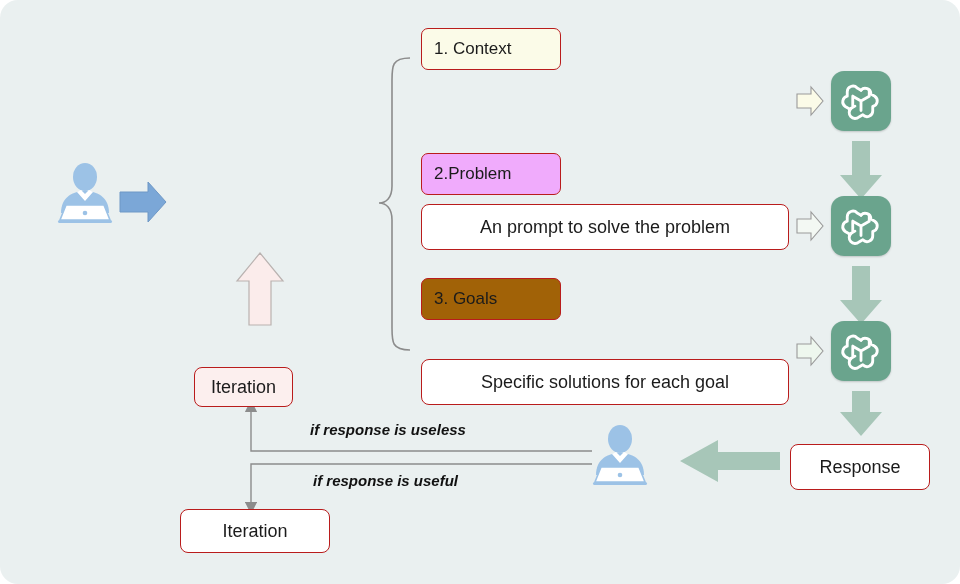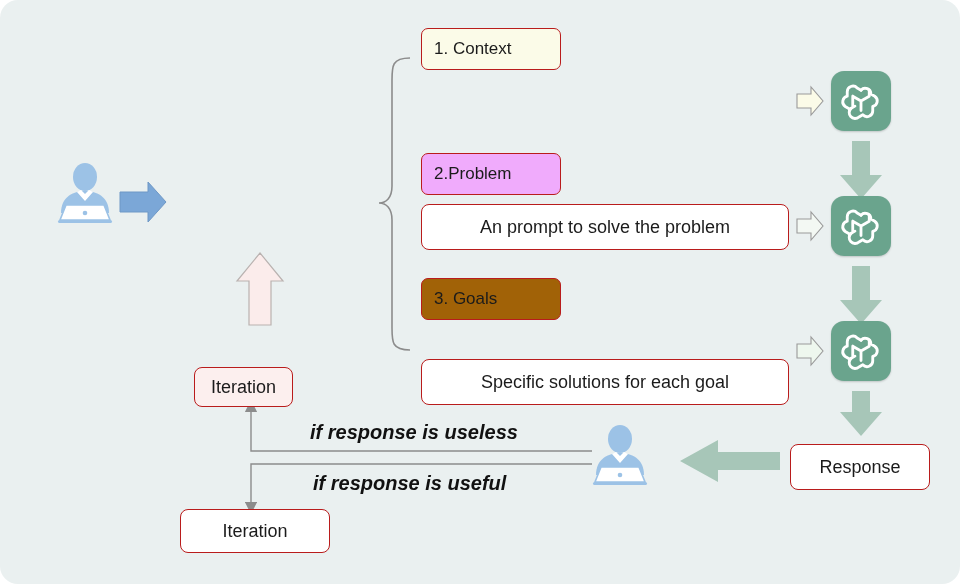--- a/index.html
+++ b/index.html
@@ -5,21 +5,21 @@
   html,body{margin:0;padding:0;background:#ffffff;}
   body{width:960px;height:584px;overflow:hidden;
        font-family:"Liberation Sans","DejaVu Sans",sans-serif;}
   #canvas{position:relative;width:960px;height:584px;
           background:#eaf0f0;border-radius:18px;overflow:hidden;}
   .box{position:absolute;box-sizing:border-box;display:flex;
        align-items:center;justify-content:center;
        border:1px solid #b91c1c;border-radius:8px;background:#ffffff;
        color:#1b1b1b;font-size:18px;line-height:1.15;}
   .tag{font-size:17px;justify-content:flex-start;padding-left:12px;border-radius:7px;}
-  .label{position:absolute;font-style:italic;font-weight:bold;font-size:20px;
+  .label{position:absolute;font-style:italic;font-weight:bold;font-size:15px;
          color:#111;white-space:nowrap;}
   svg.layer{position:absolute;left:0;top:0;width:960px;height:584px;
             pointer-events:none;overflow:visible;}
   .gpt{position:absolute;width:60px;height:60px;border-radius:13px;
        background:#6aa48d;box-shadow:0 1px 2px rgba(0,0,0,.18);}
   .gpt svg{position:absolute;left:8px;top:8px;width:44px;height:44px;}
   .person{position:absolute;width:64px;height:62px;}
 </style>
 </head>
 <body>

